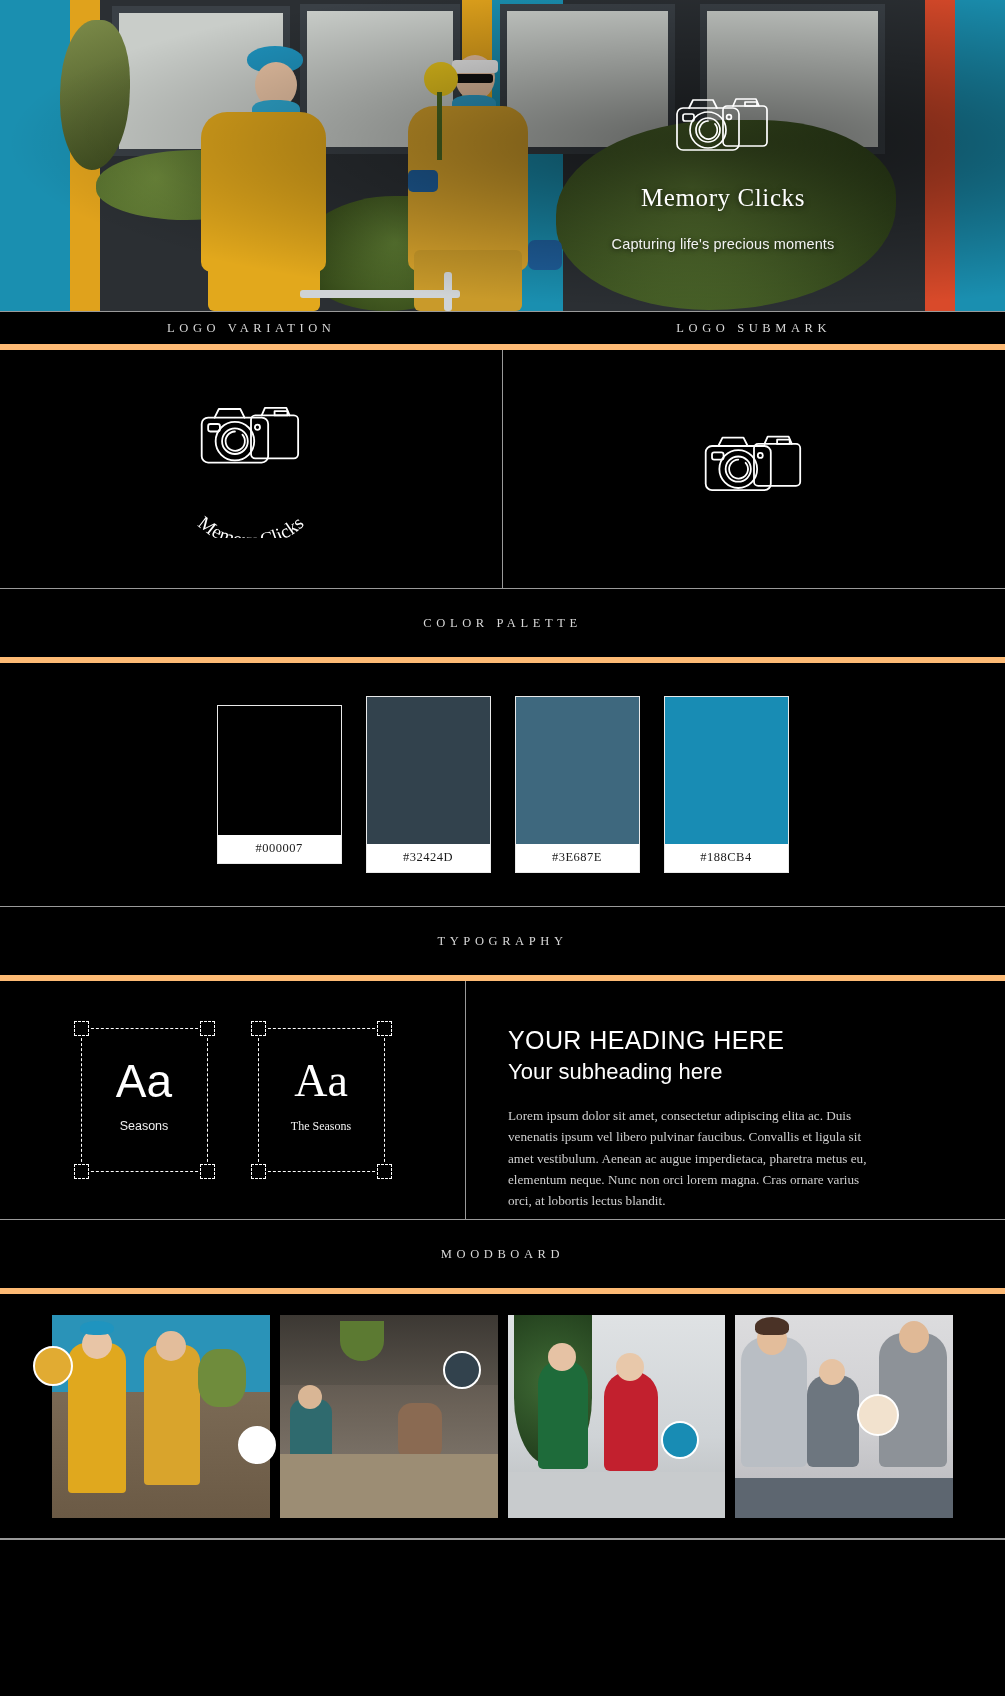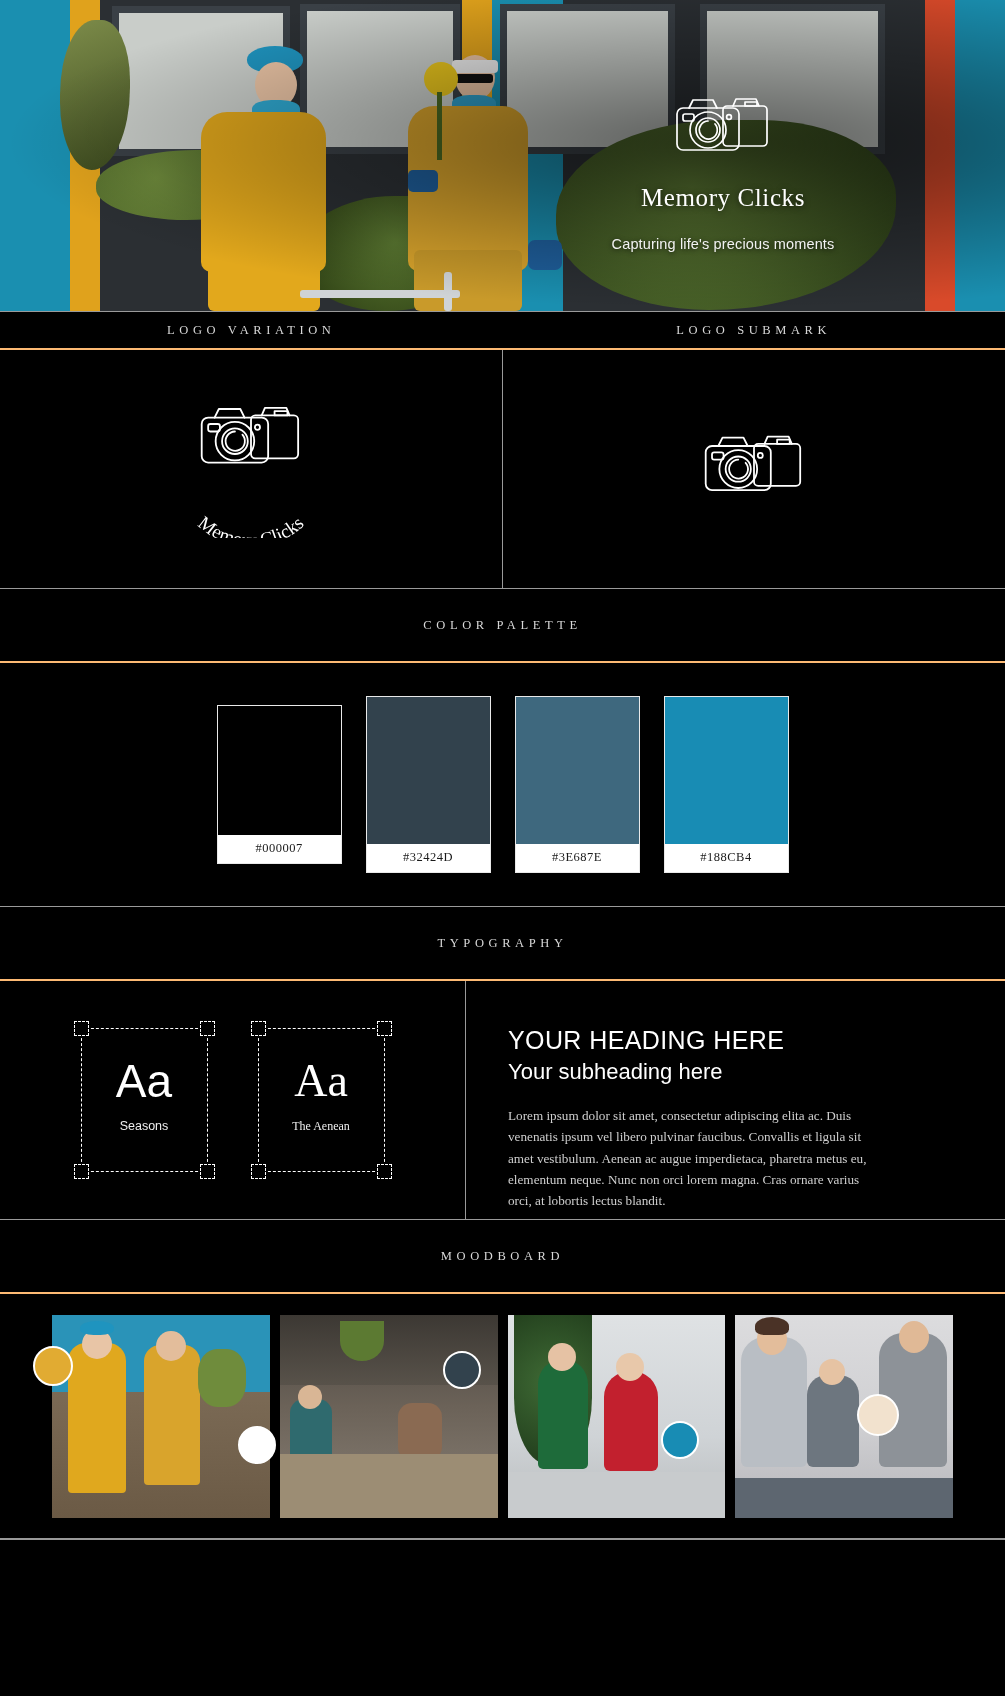--- a/index.html
+++ b/index.html
@@ -37,21 +37,21 @@
     font-family:"Liberation Serif", serif; font-size:25px; letter-spacing:.6px;
     color:#fff; text-shadow:0 1px 6px rgba(0,0,0,.7); line-height:1.1;
   }
   .brand-tag {
     font-size:14.5px; color:#f2f2f2; margin-top:24px; letter-spacing:.15px;
     text-shadow:0 1px 5px rgba(0,0,0,.75);
   }
 
   
   .band {
-    border-top:1px solid #9a9a9a; border-bottom:2px solid #fdba74;
+    border-top:1px solid #9a9a9a; border-bottom:6px solid #fdba74;
     display:flex; align-items:center; justify-content:center;
     background:#000;
   }
   .band-label {
     font-family:"Liberation Serif", serif;
     font-size:12.5px; letter-spacing:4.6px; color:#d8d8d8; text-transform:uppercase;
   }
   .band-split { display:flex; }
   .band-split > div { flex:1; display:flex; align-items:center; justify-content:center; height:100%; }
 
@@ -267,21 +267,21 @@
       <div class="aa sans">Aa</div>
       <div class="fname">Seasons</div>
     </div>
     <div class="font-card">
       <div class="frame"></div>
       <div class="handle h-tl"></div>
       <div class="handle h-tr"></div>
       <div class="handle h-bl"></div>
       <div class="handle h-br"></div>
       <div class="aa serif">Aa</div>
-      <div class="fname serif">The Aenean</div>
+      <div class="fname serif">The Seasons</div>
     </div>
   </div>
   <div class="type-right">
     <div class="heading">YOUR HEADING HERE</div>
     <div class="subheading">Your subheading here</div>
     <div class="body-copy">Lorem ipsum dolor sit amet, consectetur adipiscing elita ac. Duis venenatis ipsum vel libero pulvinar faucibus. Convallis et ligula sit amet vestibulum. Aenean ac augue imperdietaca, pharetra metus eu, elementum neque. Nunc non orci lorem magna. Cras ornare varius orci, at lobortis lectus blandit.</div>
   </div>
 </div>
 
 <div class="band" style="height:74px;border-top:0;">

